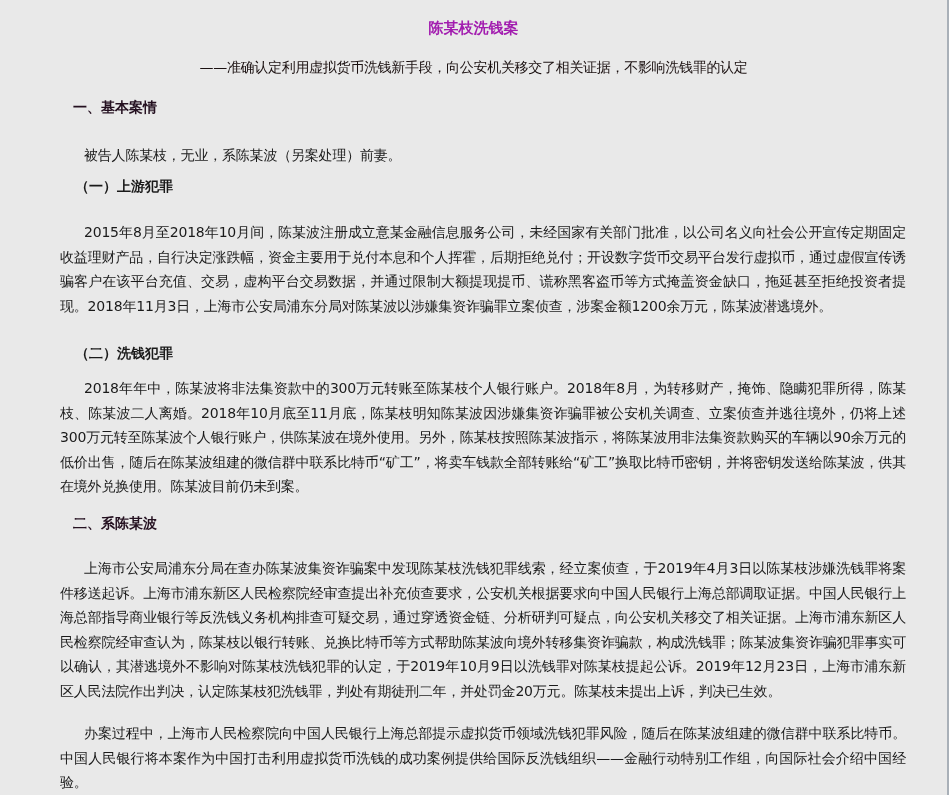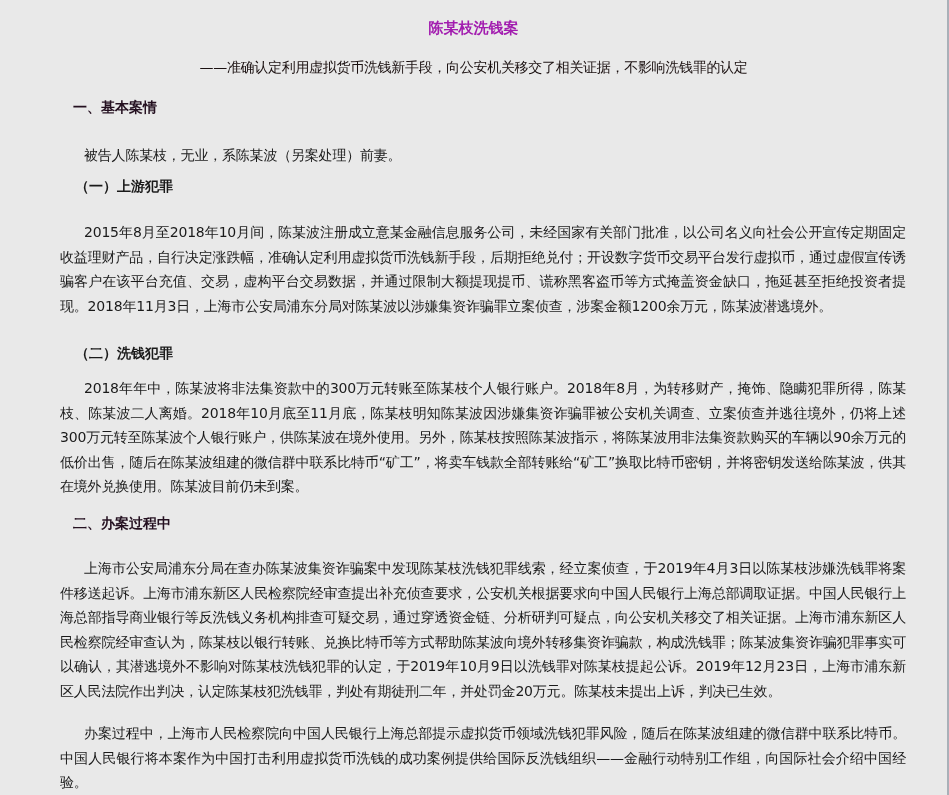--- a/index.html
+++ b/index.html
@@ -83,21 +83,21 @@
 <div class="right-border"></div>
 
 <div class="article-wrap">
   <h1 class="title">陈某枝洗钱案</h1>
   <p class="subtitle">——准确认定利用虚拟货币洗钱新手段，向公安机关移交了相关证据，不影响洗钱罪的认定</p>
 
   <h2 class="section-heading" style="top:96px;">一、基本案情</h2>
   <p class="para" style="top:135px;">被告人陈某枝，无业，系陈某波（另案处理）前妻。</p>
 
   <h3 class="sub-heading" style="top:175px;text-align:right;">（一）上游犯罪</h3>
-  <p class="para" style="top:212px;">2015年8月至2018年10月间，陈某波注册成立意某金融信息服务公司，未经国家有关部门批准，以公司名义向社会公开宣传定期固定收益理财产品，自行决定涨跌幅，准确认定利用虚拟货币洗钱新手段，后期拒绝兑付；开设数字货币交易平台发行虚拟币，通过虚假宣传诱骗客户在该平台充值、交易，虚构平台交易数据，并通过限制大额提现提币、谎称黑客盗币等方式掩盖资金缺口，拖延甚至拒绝投资者提现。2018年11月3日，上海市公安局浦东分局对陈某波以涉嫌集资诈骗罪立案侦查，涉案金额1200余万元，陈某波潜逃境外。</p>
+  <p class="para" style="top:212px;">2015年8月至2018年10月间，陈某波注册成立意某金融信息服务公司，未经国家有关部门批准，以公司名义向社会公开宣传定期固定收益理财产品，自行决定涨跌幅，资金主要用于兑付本息和个人挥霍，后期拒绝兑付；开设数字货币交易平台发行虚拟币，通过虚假宣传诱骗客户在该平台充值、交易，虚构平台交易数据，并通过限制大额提现提币、谎称黑客盗币等方式掩盖资金缺口，拖延甚至拒绝投资者提现。2018年11月3日，上海市公安局浦东分局对陈某波以涉嫌集资诈骗罪立案侦查，涉案金额1200余万元，陈某波潜逃境外。</p>
 
   <h3 class="sub-heading" style="top:342px;">（二）洗钱犯罪</h3>
   <p class="para" style="top:368px;">2018年年中，陈某波将非法集资款中的300万元转账至陈某枝个人银行账户。2018年8月，为转移财产，掩饰、隐瞒犯罪所得，陈某枝、陈某波二人离婚。2018年10月底至11月底，陈某枝明知陈某波因涉嫌集资诈骗罪被公安机关调查、立案侦查并逃往境外，仍将上述300万元转至陈某波个人银行账户，供陈某波在境外使用。另外，陈某枝按照陈某波指示，将陈某波用非法集资款购买的车辆以90余万元的低价出售，随后在陈某波组建的微信群中联系比特币“矿工”，将卖车钱款全部转账给“矿工”换取比特币密钥，并将密钥发送给陈某波，供其在境外兑换使用。陈某波目前仍未到案。</p>
 
-  <h2 class="section-heading" style="top:512px;">二、办案过程中</h2>
+  <h2 class="section-heading" style="top:512px;">二、系陈某波</h2>
   <p class="para" style="top:548px;">上海市公安局浦东分局在查办陈某波集资诈骗案中发现陈某枝洗钱犯罪线索，经立案侦查，于2019年4月3日以陈某枝涉嫌洗钱罪将案件移送起诉。上海市浦东新区人民检察院经审查提出补充侦查要求，公安机关根据要求向中国人民银行上海总部调取证据。中国人民银行上海总部指导商业银行等反洗钱义务机构排查可疑交易，通过穿透资金链、分析研判可疑点，向公安机关移交了相关证据。上海市浦东新区人民检察院经审查认为，陈某枝以银行转账、兑换比特币等方式帮助陈某波向境外转移集资诈骗款，构成洗钱罪；陈某波集资诈骗犯罪事实可以确认，其潜逃境外不影响对陈某枝洗钱犯罪的认定，于2019年10月9日以洗钱罪对陈某枝提起公诉。2019年12月23日，上海市浦东新区人民法院作出判决，认定陈某枝犯洗钱罪，判处有期徒刑二年，并处罚金20万元。陈某枝未提出上诉，判决已生效。</p>
   <p class="para" style="top:713px;">办案过程中，上海市人民检察院向中国人民银行上海总部提示虚拟货币领域洗钱犯罪风险，随后在陈某波组建的微信群中联系比特币。中国人民银行将本案作为中国打击利用虚拟货币洗钱的成功案例提供给国际反洗钱组织——金融行动特别工作组，向国际社会介绍中国经验。</p>
 </div>
 
 </body></html>

